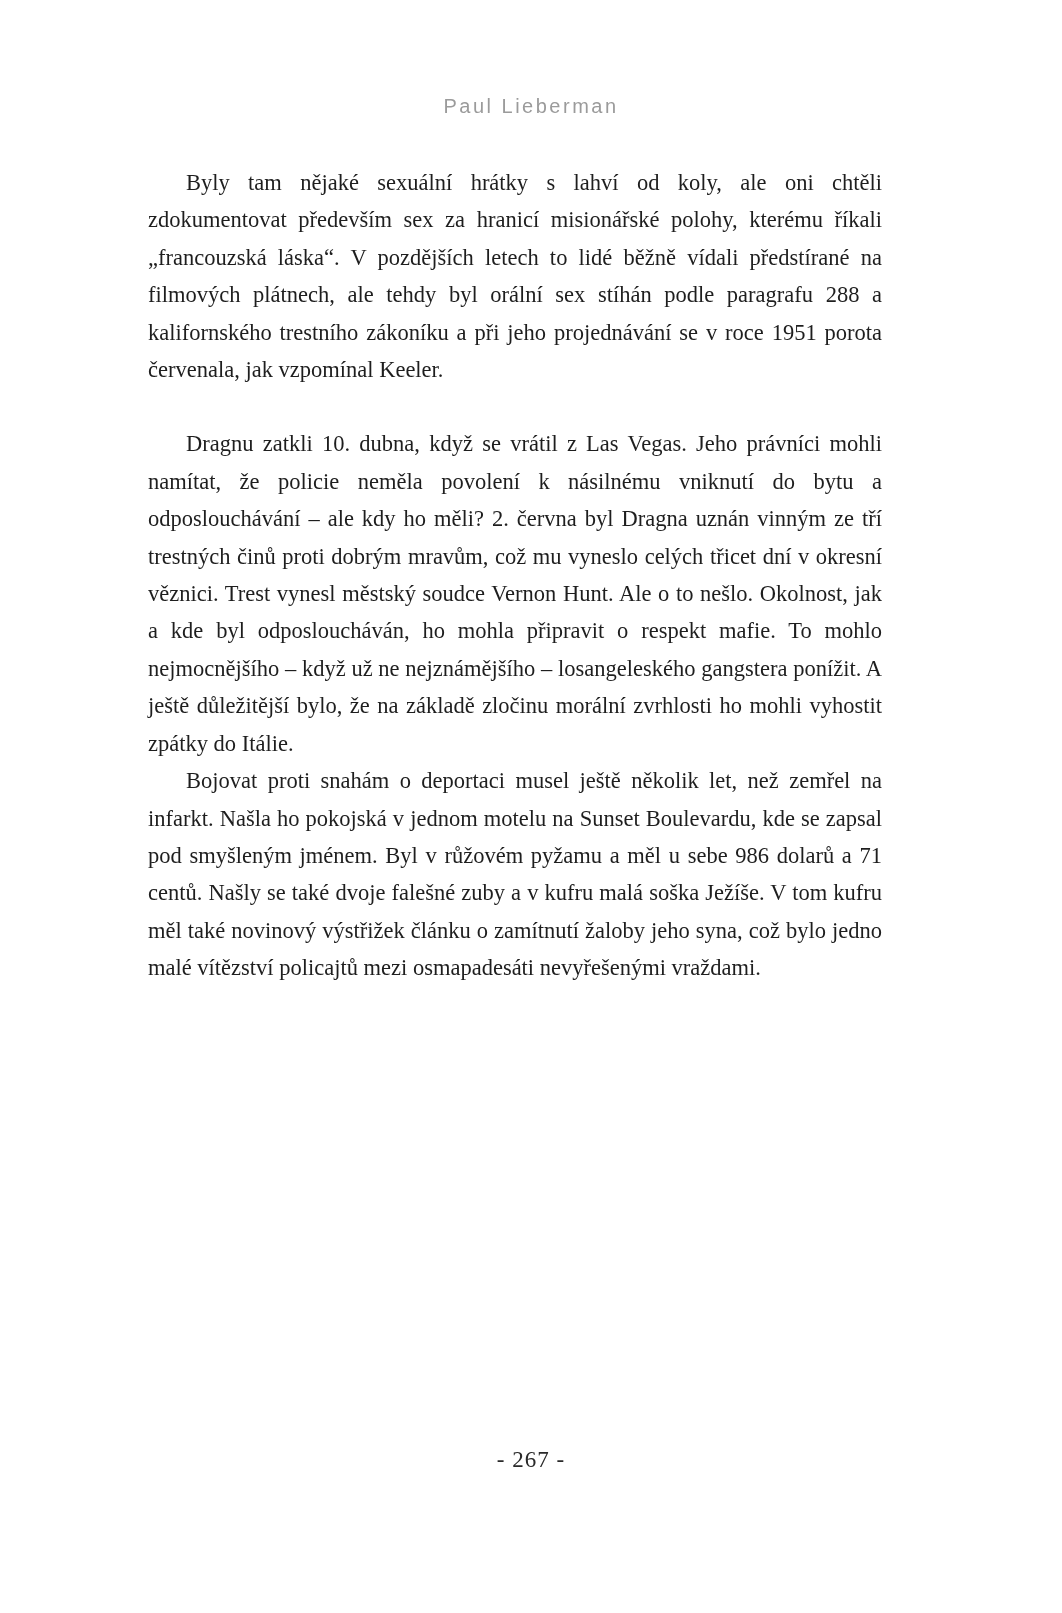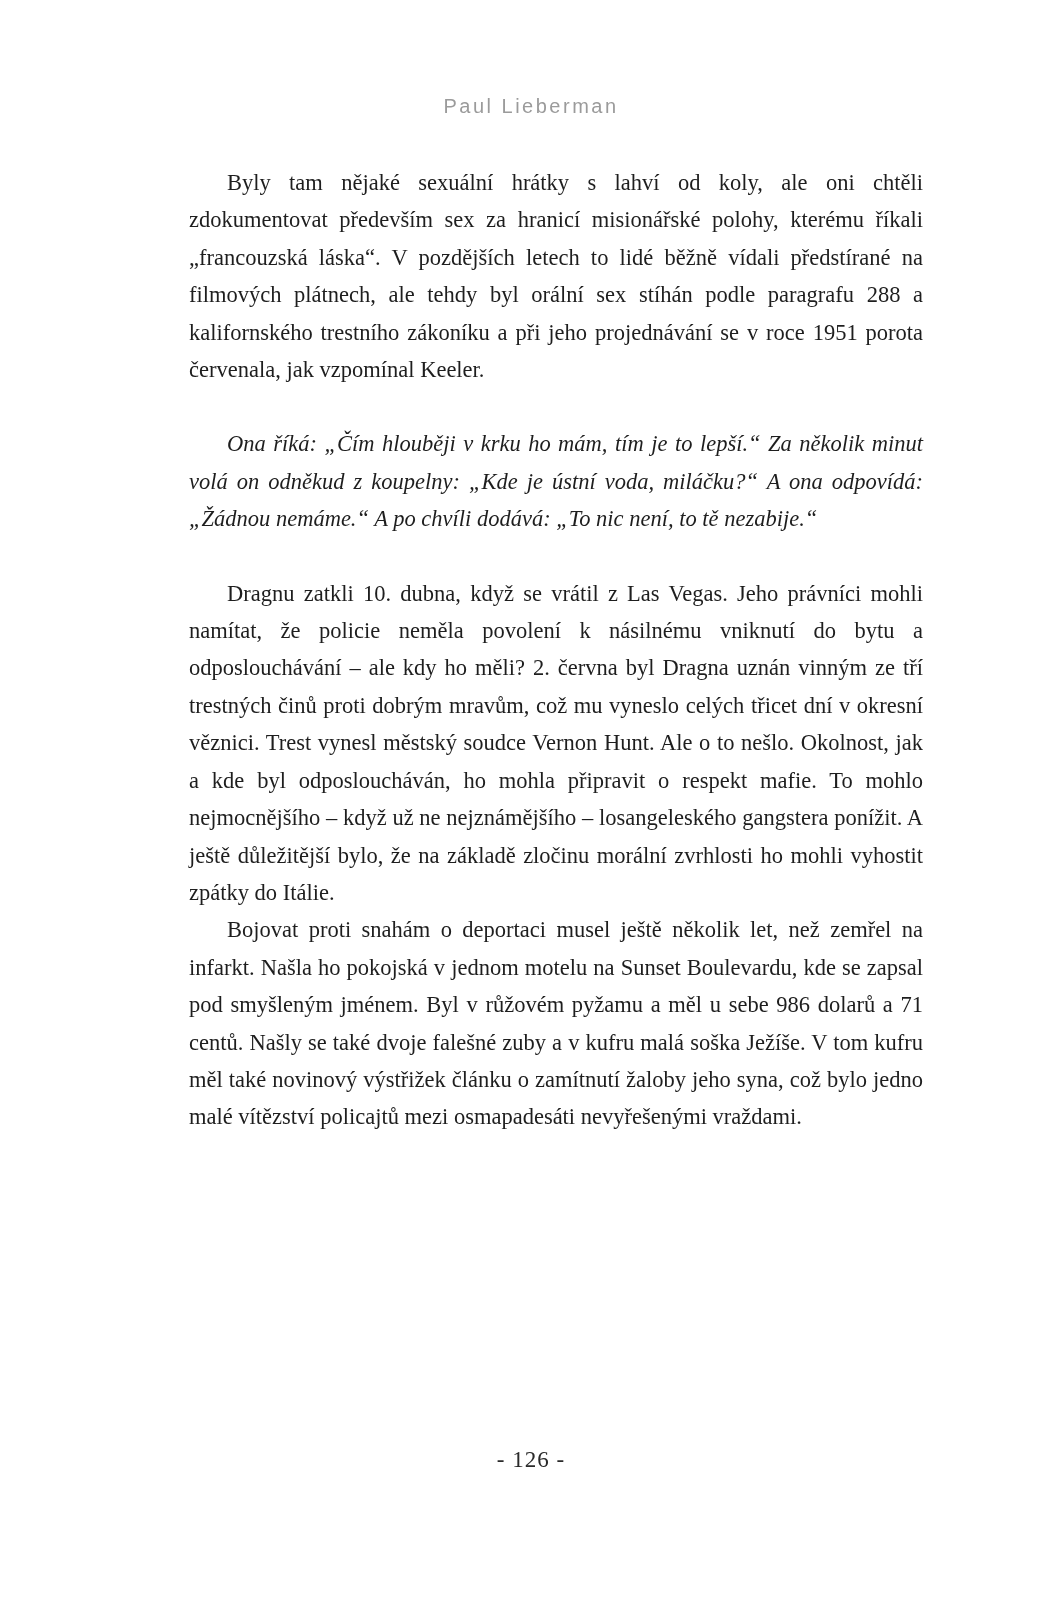--- a/index.html
+++ b/index.html
@@ -31,21 +31,20 @@
   }
   .text-block {
     position: absolute;
     top: 164px;
     left: 148px;
     width: 734px;
     font-size: 22.5px;
     line-height: 37.4px;
     text-align: justify;
     hyphens: auto;
-    margin-left: 41px;
   }
   .para {
     margin: 0;
     text-indent: 38px;
   }
   .para.gap-before {
     margin-top: 37px;
   }
   .para.italic {
     font-style: italic;
@@ -63,20 +62,19 @@
 </style>
 </head>
 <body>
 
 <div class="page">
 
   <div class="running-head">Paul Lieberman</div>
 
   <div class="text-block">
     <p class="para">Byly tam nějaké sexuální hrátky s lahví od koly, ale oni chtěli zdokumentovat především sex za hranicí misionářské polohy, kterému říkali „francouzská láska“. V pozdějších letech to lidé běžně vídali předstírané na filmových plátnech, ale tehdy byl orální sex stíhán podle paragrafu 288 a kalifornského trestního zákoníku a při jeho projednávání se v roce 1951 porota červenala, jak vzpomínal Keeler.</p>
-    <p class="para italic gap-before">Ona říká: „Čím hlouběji v krku ho mám, tím je to lepší.“ Za několik minut volá on odněkud z koupelny: „Kde je ústní voda, miláčku?“ A ona odpovídá: „Žádnou nemáme.“ A po chvíli dodává: „To nic není, to tě nezabije.“</p>
     <p class="para gap-before">Dragnu zatkli 10. dubna, když se vrátil z Las Vegas. Jeho právníci mohli namítat, že policie neměla povolení k násilnému vniknutí do bytu a odposlouchávání – ale kdy ho měli? 2. června byl Dragna uznán vinným ze tří trestných činů proti dobrým mravům, což mu vyneslo celých třicet dní v okresní věznici. Trest vynesl městský soudce Vernon Hunt. Ale o to nešlo. Okolnost, jak a kde byl odposloucháván, ho mohla připravit o respekt mafie. To mohlo nejmocnějšího – když už ne nejznámějšího – losangeleského gangstera ponížit. A ještě důležitější bylo, že na základě zločinu morální zvrhlosti ho mohli vyhostit zpátky do Itálie.</p>
     <p class="para">Bojovat proti snahám o deportaci musel ještě několik let, než zemřel na infarkt. Našla ho pokojská v jednom motelu na Sunset Boulevardu, kde se zapsal pod smyšleným jménem. Byl v růžovém pyžamu a měl u sebe 986 dolarů a 71 centů. Našly se také dvoje falešné zuby a v kufru malá soška Ježíše. V tom kufru měl také novinový výstřižek článku o zamítnutí žaloby jeho syna, což bylo jedno malé vítězství policajtů mezi osmapadesáti nevyřešenými vraždami.</p>
   </div>
 
-  <div class="page-number">- 126 -</div>
+  <div class="page-number">- 267 -</div>
 
 </div>
 
 </body></html>

